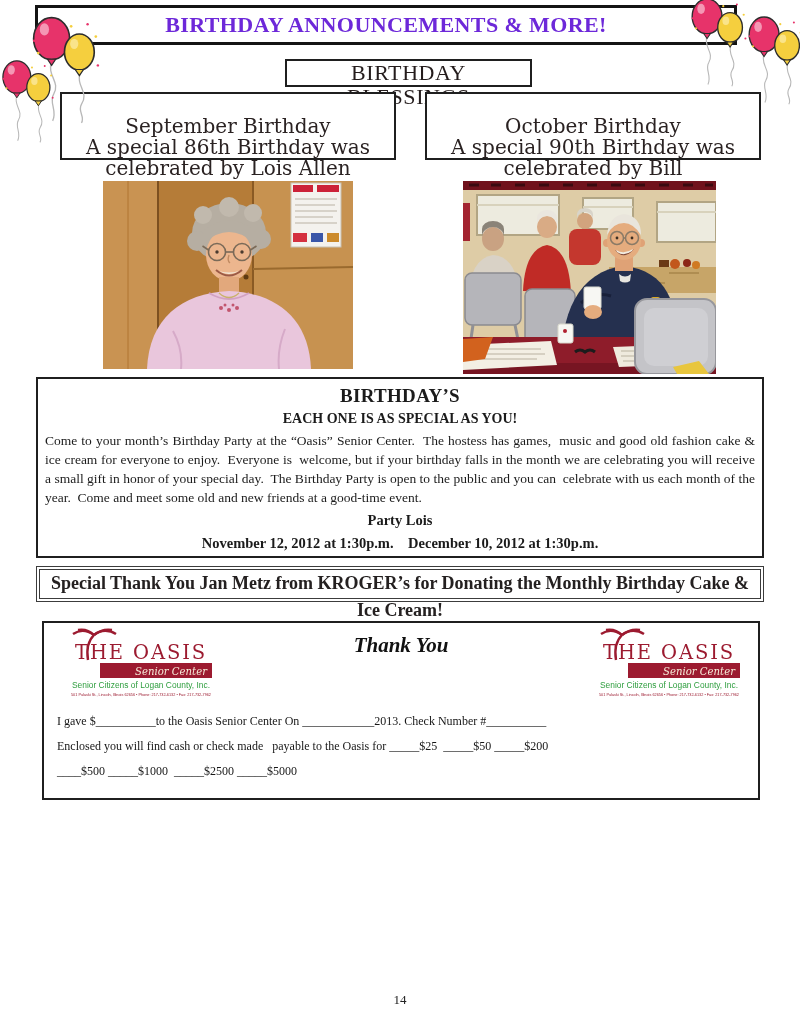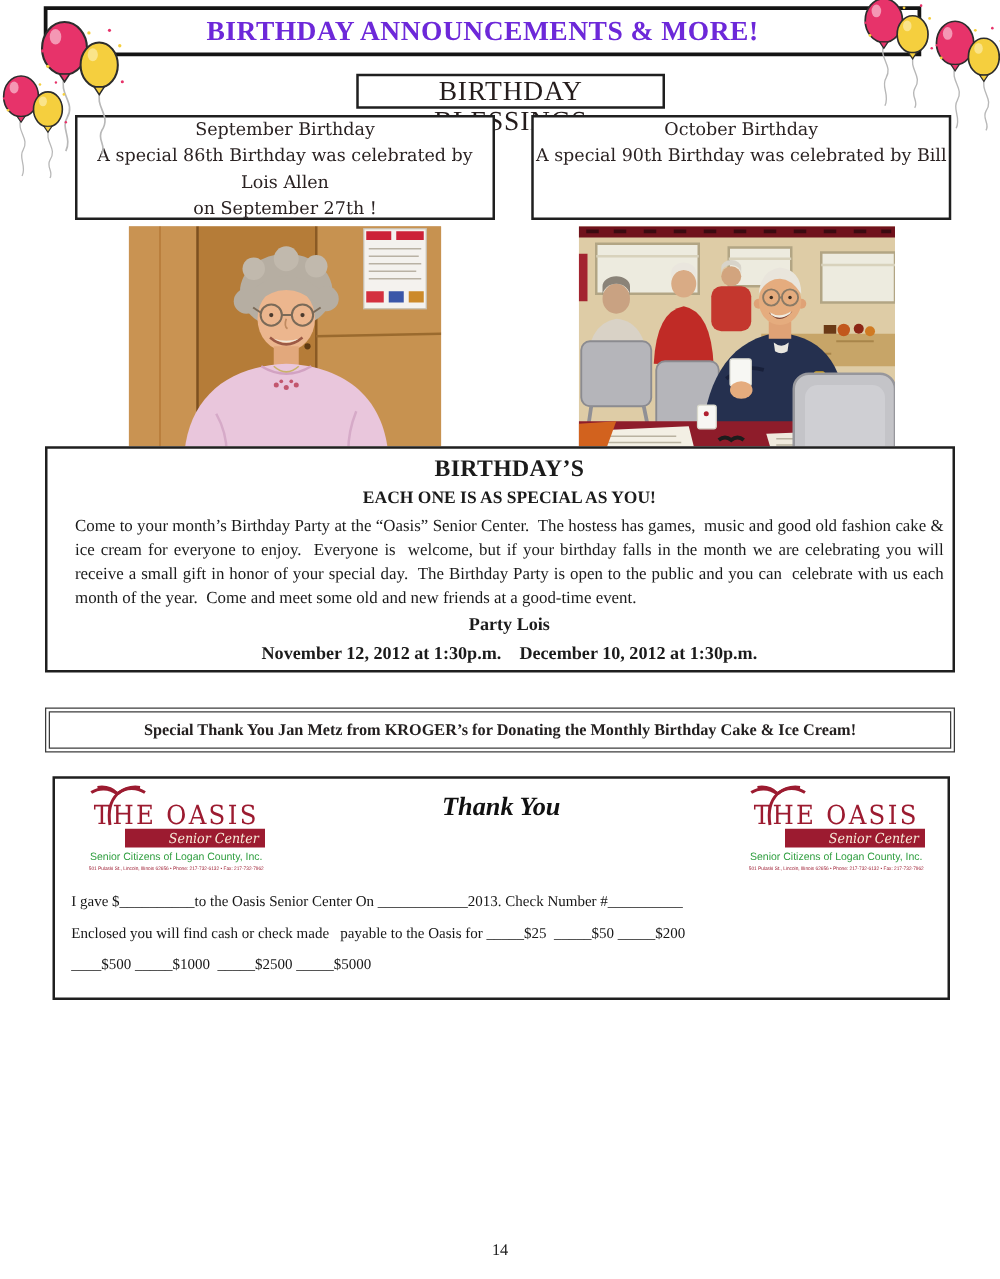--- a/index.html
+++ b/index.html
@@ -13,37 +13,37 @@
 
   .title-box { left:35px; top:5px; width:702px; height:40px; border:3px solid #141414; }
   .title-text {
     font-size:22px; font-weight:bold; letter-spacing:0.4px;
     line-height:34px; text-align:center; color:#6d28d9;
   }
 
   .blessings-box { left:285px; top:59px; width:247px; height:28px; }
   .blessings-text { font-size:22px; line-height:24px; text-align:center; letter-spacing:0.6px; color:#241c1c; }
 
-  .bday-note { top:92px; width:336px; height:84px; padding-top:0;
-    font-family:"DejaVu Serif", serif; font-size:14px; color:#2a2222; }
+  .bday-note { top:92px; width:336px; height:68px; padding-top:22px;
+    font-family:"DejaVu Serif", serif; font-size:20px; color:#2a2222; }
   .bday-note div { line-height:21px; text-align:center; }
   .sept-box { left:60px; }
   .oct-box  { left:425px; }
 
   .photo { border:0; }
 
-  .birthdays-box { left:36px; top:357px; width:728px; height:181px; padding:6px 7px 0 22px; }
+  .birthdays-box { left:36px; top:377px; width:728px; height:181px; padding:6px 7px 0 7px; }
   .bd-heading { font-size:19px; font-weight:bold; text-align:center; letter-spacing:0.3px; }
   .bd-sub { font-size:14px; font-weight:bold; text-align:center; margin-top:4px; }
   .bd-body { font-size:13.5px; line-height:19px; text-align:justify; margin-top:4px; white-space:pre-wrap; }
   .bd-dates-label { font-size:14.5px; font-weight:bold; text-align:center; margin-top:5px; }
   .bd-dates { font-size:14.5px; font-weight:bold; text-align:center; margin-top:6px; white-space:pre; }
 
   .kroger-box { left:36px; top:566px; width:728px; height:36px; border:4px double #3c3c3c; }
-  .kroger-text { font-size:13px; font-weight:bold; text-align:center; line-height:27px; color:#242020; }
+  .kroger-text { font-size:18px; font-weight:bold; text-align:center; line-height:27px; color:#242020; }
 
   .form-box { left:42px; top:621px; width:718px; height:179px; }
   .thankyou-heading { position:absolute; left:0; top:10px; width:100%;
     font-size:21px; font-weight:bold; font-style:italic; text-align:center; color:#111; }
   .logo { position:absolute; top:5px; width:150px; height:74px; }
   .logo-left { left:22px; }
   .logo-right { right:14px; }
   .form-lines { position:absolute; left:13px; right:13px; top:86px;
     font-size:12px; line-height:25px; color:#171717; }
   .form-lines .ln { white-space:pre-wrap; }

